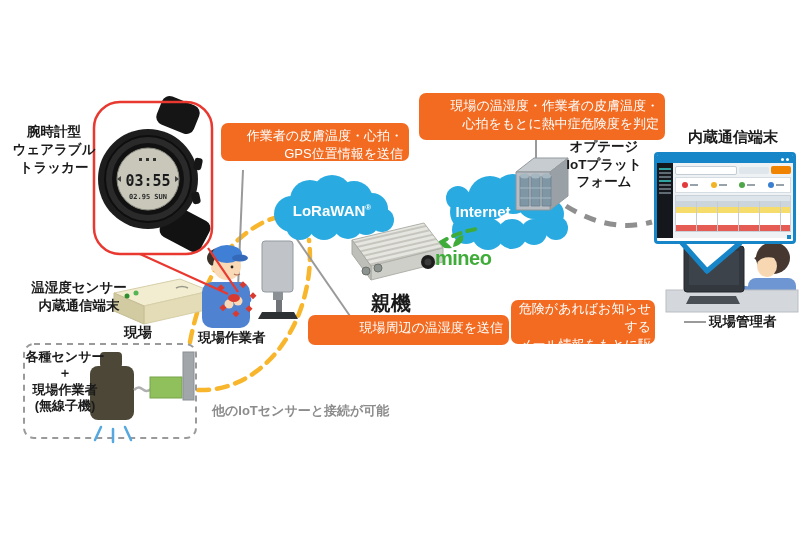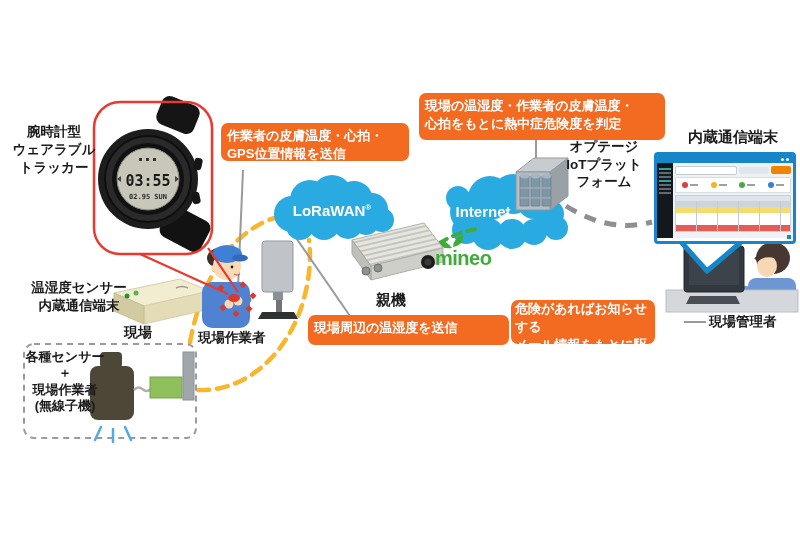--- a/index.html
+++ b/index.html
@@ -1,22 +1,22 @@
 <!DOCTYPE html>
 <html><head>
 <meta charset="utf-8">
 <style>
   html,body{margin:0;padding:0;background:#fff;}
   #stage{position:relative;width:800px;height:533px;background:#fff;overflow:hidden;
          font-family:"Liberation Sans","DejaVu Sans",sans-serif;}
   svg{position:absolute;left:0;top:0;}
   .lbl{position:absolute;font-weight:bold;color:#1a1a1a;white-space:pre-line;line-height:1.35;}
   .center{text-align:center;}
-  .callout{position:absolute;background:#f26b21;color:#fff;font-weight:bold;border-radius:7px;
-           text-align:left;white-space:pre-line;font-size:13px;line-height:1.4;
+  .callout{position:absolute;background:#f26b21;color:#fff;font-weight:normal;border-radius:7px;
+           text-align:right;white-space:pre-line;font-size:13px;line-height:1.4;
            padding:4px 6px;box-sizing:border-box;}
   .cloudtext{position:absolute;color:#fff;font-weight:bold;font-size:15px;text-align:center;}
   .gray{color:#8c8c8c;}
   
   .webwin{position:absolute;left:654px;top:152px;width:142px;height:92px;background:#fff;
           border:3px solid #1686c9;border-radius:4px;box-sizing:border-box;overflow:hidden;}
   .wtitle{height:8px;background:#1686c9;position:relative;}
   .wtitle i{position:absolute;top:3px;width:3px;height:3px;background:#fff;border-radius:50%;}
   .wbody{display:flex;height:75px;}
   .wside{width:16px;background:#14181d;padding-top:3px;}
@@ -230,22 +230,23 @@
 <div class="lbl center" style="left:4px;top:123px;width:100px;font-size:13.5px;">腕時計型
 ウェアラブル
 トラッカー</div>
 <div class="lbl center" style="left:20px;top:279px;width:118px;font-size:13.5px;">温湿度センサー
 内蔵通信端末</div>
 <div class="lbl" style="left:124px;top:323px;font-size:14px;text-align:right;">現場</div>
 <div class="lbl center" style="left:22px;top:349px;width:86px;font-size:13px;line-height:1.25;">各種センサー
 ＋
 現場作業者
 (無線子機)</div>
+<div class="lbl gray" style="left:212px;top:402px;font-size:13px;color:#8c8c8c;">他のIoTセンサーと接続が可能</div>
 <div class="lbl" style="left:198px;top:329px;font-size:13.5px;">現場作業者</div>
-<div class="lbl center" style="left:358px;top:290px;width:66px;font-size:15px;">親機</div>
+<div class="lbl center" style="left:358px;top:290px;width:66px;font-size:20px;">親機</div>
 <div class="lbl center" style="left:556px;top:138px;width:96px;font-size:13.5px;line-height:1.3;">オプテージ
 IoTプラット
 フォーム</div>
 <div class="lbl" style="left:688px;top:127px;font-size:15px;">内蔵通信端末</div>
 <div class="lbl" style="left:709px;top:313px;font-size:13.5px;">現場管理者</div>
 <div class="lbl" style="left:435px;top:245px;font-size:20px;color:#3fac3a;letter-spacing:-0.5px;">mineo</div>
 
 <div class="cloudtext" style="left:278px;top:202px;width:108px;">
   <span>LoRaWAN</span><sup style="font-size:8px;">®</sup>
 </div>

